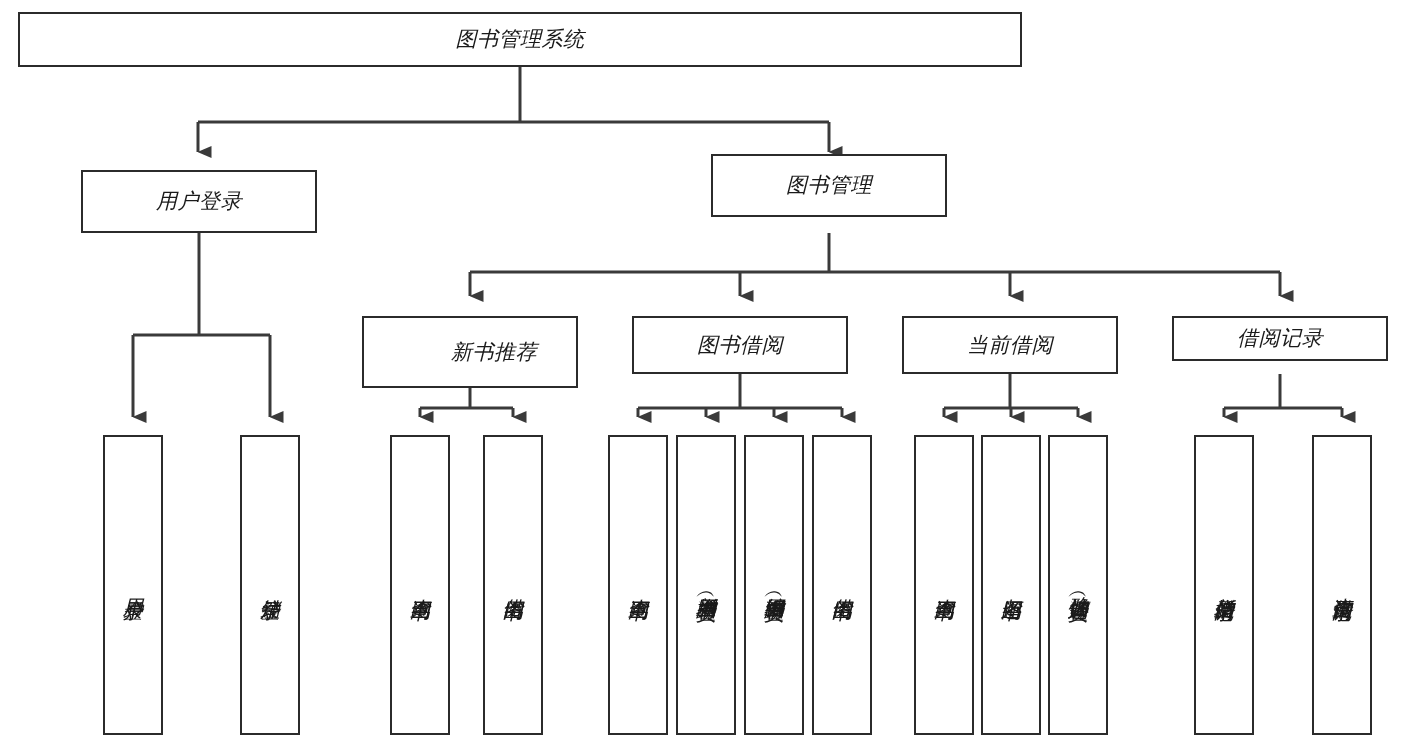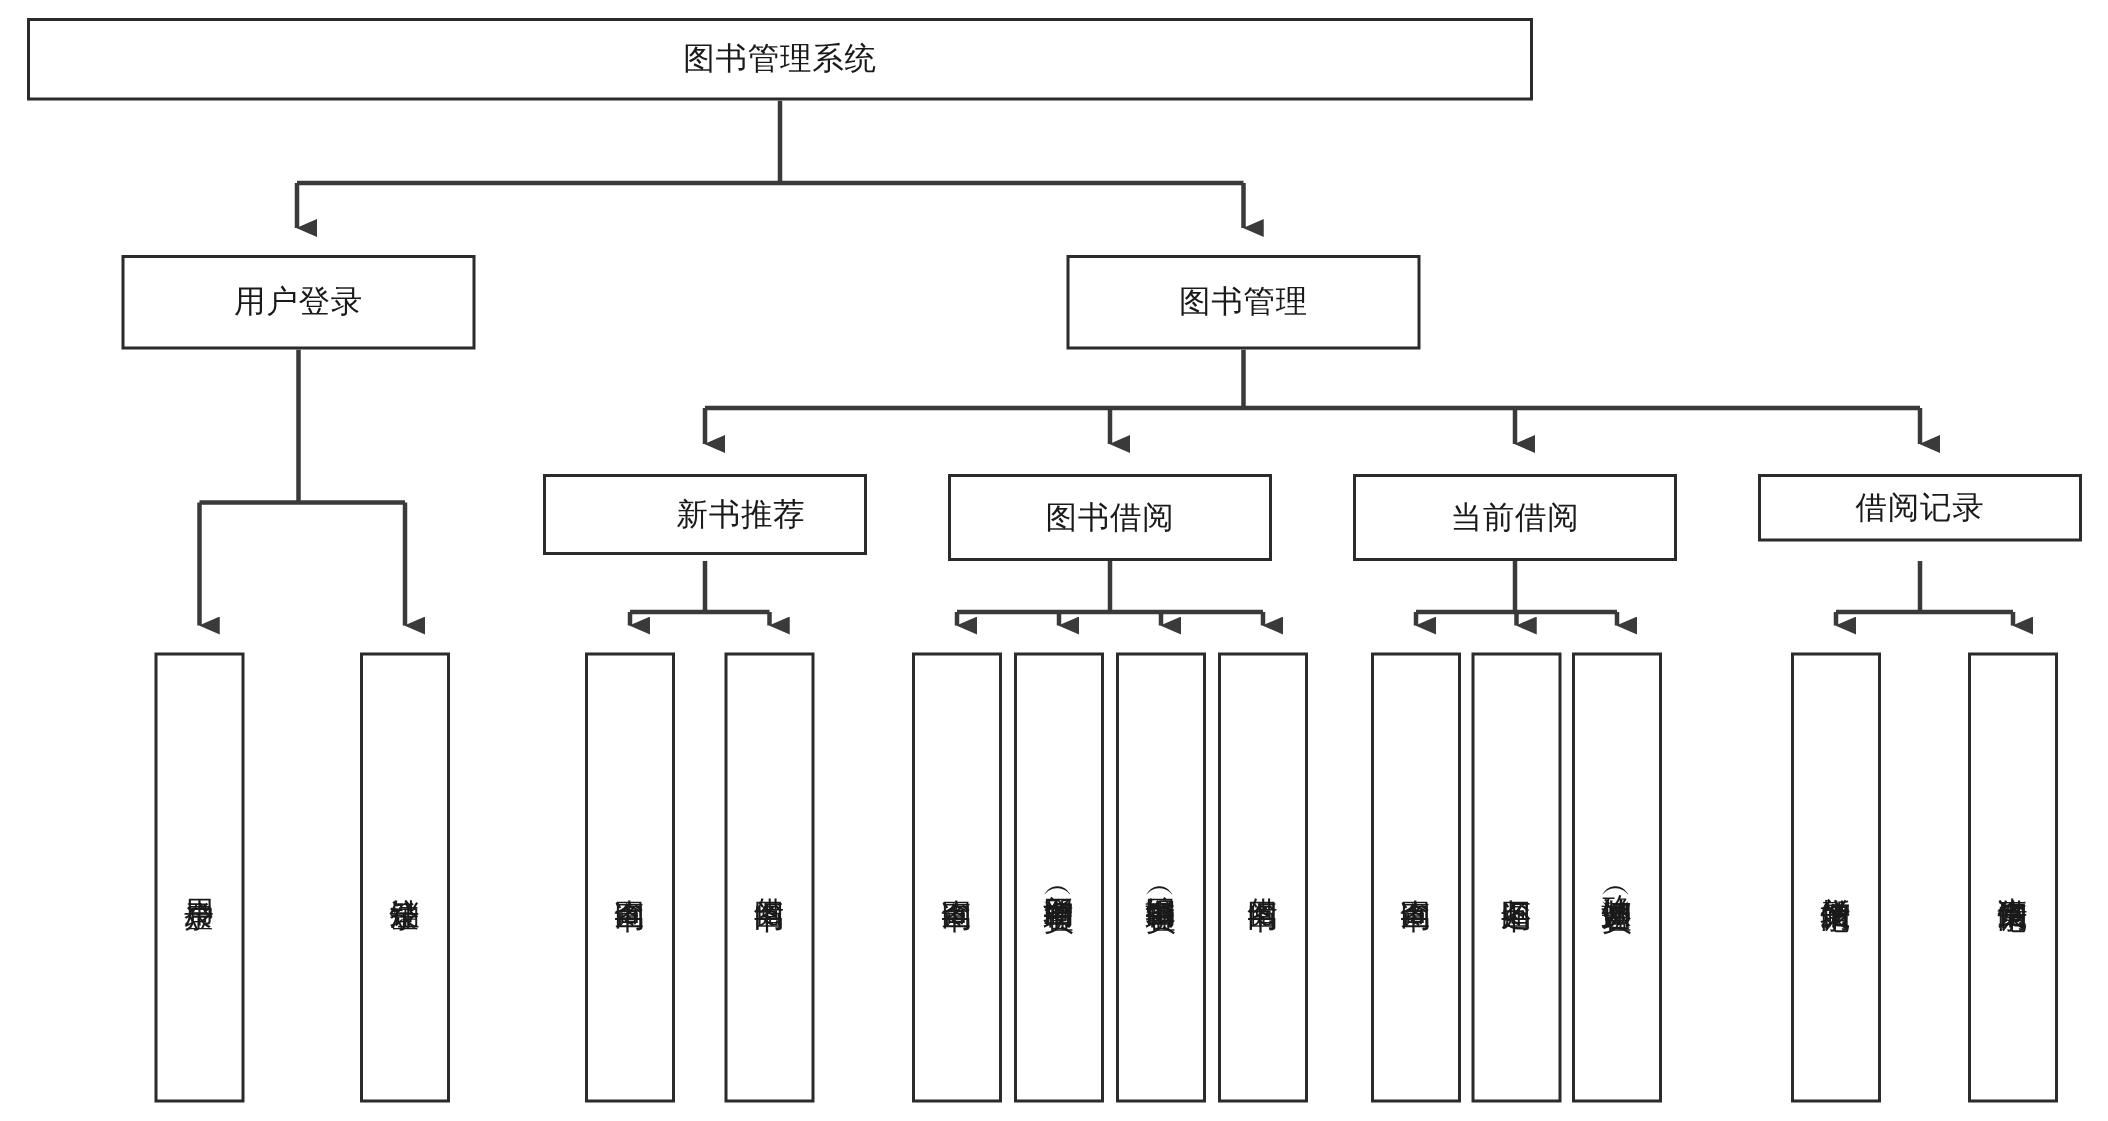--- a/index.html
+++ b/index.html
@@ -37,20 +37,21 @@
     justify-content: center;
     z-index: 2;
   }
   .node-label {
     font-size: 21px;
     line-height: 1.18;
     color: #1a1a1a;
     letter-spacing: 0.5px;
     white-space: nowrap;
     text-align: center;
+    font-style: italic;
   }
   
   .node.leaf {
     align-items: center;
     justify-content: center;
   }
   .node.leaf .node-label {
     writing-mode: vertical-rl;
     text-orientation: upright;
     font-size: 20px;
@@ -124,25 +125,25 @@
     </g>
   </svg>
 
   <div class="node" style="left:18px; top:12px; width:1004px; height:55px;">
     <span class="node-label">图书管理系统</span>
   </div>
 
   <div class="node" style="left:81px; top:170px; width:236px; height:63px;">
     <span class="node-label">用户登录</span>
   </div>
-  <div class="node" style="left:711px; top:170px; width:236px; height:63px;">
+  <div class="node" style="left:711px; top:154px; width:236px; height:63px;">
     <span class="node-label">图书管理</span>
   </div>
 
-  <div class="node" style="left:362px; top:316px; width:216px; height:54px;padding-left:48px;">
+  <div class="node" style="left:362px; top:316px; width:216px; height:72px;padding-left:48px;">
     <span class="node-label">新书推荐</span>
   </div>
   <div class="node" style="left:902px; top:316px; width:216px; height:58px;">
     <span class="node-label">当前借阅</span>
   </div>
   <div class="node" style="left:632px; top:316px; width:216px; height:58px;">
     <span class="node-label">图书借阅</span>
   </div>
   <div class="node" style="left:1172px; top:316px; width:216px; height:45px;">
     <span class="node-label">借阅记录</span>

